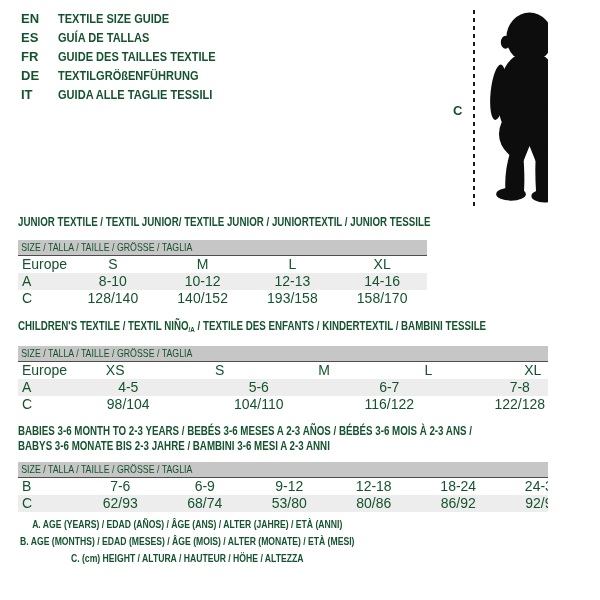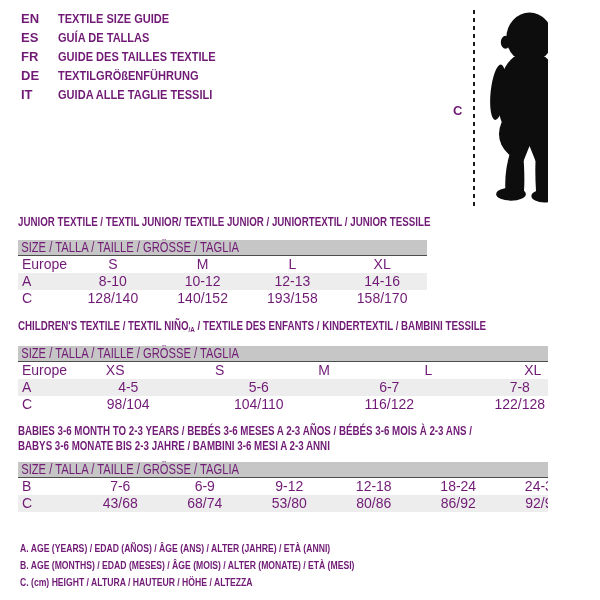--- a/index.html
+++ b/index.html
@@ -1,18 +1,18 @@
 <!DOCTYPE html>
 <html><head>
 <meta charset="utf-8">
 <style>
   html,body{margin:0;padding:0;background:#fff;}
   #app{
     position:relative;width:548px;height:600px;background:#ffffff;
-    font-family:"Liberation Sans", sans-serif;color:#701a75;overflow:hidden;
+    font-family:"Liberation Sans", sans-serif;color:#14532d;overflow:hidden;
   }
   
   .langs{position:absolute;left:21px;top:9px;}
   .lang-row{display:flex;height:19px;line-height:19px;font-size:13px;font-weight:bold;}
   .lang-code{width:37px;flex:0 0 37px;}
   .lang-label{display:inline-block;transform:scaleX(0.85);transform-origin:0 0;white-space:nowrap;}
   
   .measure-line{
     position:absolute;left:473px;top:10px;width:2px;height:197px;
     background:repeating-linear-gradient(180deg,#1a1a1a 0 4px,transparent 4px 8px);
@@ -20,34 +20,34 @@
   .height-label{position:absolute;left:453px;top:103px;font-size:13px;font-weight:bold;}
   .baby{position:absolute;left:486px;top:7px;}
   
   .section-title{
     position:absolute;left:18px;font-size:12.5px;font-weight:bold;
     transform:scaleX(0.78);transform-origin:0 0;white-space:nowrap;line-height:14.5px;
   }
   .section-title .sub{font-size:8px;vertical-align:-2px;}
   
   .size-table{position:absolute;left:18px;}
-  .size-bar{height:15px;line-height:15px;background:#c6c6c6;border-bottom:1px solid #4d4d4d;font-size:14px;}
+  .size-bar{height:15px;line-height:15px;background:#c6c6c6;border-bottom:1px solid #4d4d4d;font-size:11px;}
   .size-bar span{display:inline-block;transform:scaleX(0.8);transform-origin:0 0;padding-left:4px;white-space:nowrap;}
   .trow{display:flex;height:17px;line-height:17px;font-size:14px;}
   .trow.alt{background:#ededed;}
   .tlabel{padding-left:4px;box-sizing:border-box;flex:0 0 auto;}
   .t-junior{top:240px;width:409px;}
   .t-junior .tlabel{width:50px;}
   .t-children{top:346px;width:567px;}
   .t-children .tlabel{width:45px;}
   .t-babies{top:462px;width:567px;}
   .t-babies .tlabel{width:60px;}
   .tcell{flex:1 1 0;text-align:center;}
   
-  .footnotes{position:absolute;left:20px;top:540px;}
+  .footnotes{position:absolute;left:20px;top:516px;text-align:center;}
   .footnote{height:17px;line-height:17px;font-size:11.5px;font-weight:bold;
     transform:scaleX(0.75);transform-origin:0 0;white-space:nowrap;}
 </style>
 </head>
 <body>
 
 <div id="app">
 
   <div class="langs">
     <div class="lang-row">
@@ -164,21 +164,21 @@
       <span class="tlabel">B</span>
       <span class="tcell">7-6</span>
       <span class="tcell">6-9</span>
       <span class="tcell">9-12</span>
       <span class="tcell">12-18</span>
       <span class="tcell">18-24</span>
       <span class="tcell">24-36</span>
     </div>
     <div class="trow alt">
       <span class="tlabel">C</span>
-      <span class="tcell">43/68</span>
+      <span class="tcell">62/93</span>
       <span class="tcell">68/74</span>
       <span class="tcell">53/80</span>
       <span class="tcell">80/86</span>
       <span class="tcell">86/92</span>
       <span class="tcell">92/98</span>
     </div>
   </div>
 
   <div class="footnotes">
     <div class="footnote">A. AGE (YEARS) / EDAD (AÑOS) / ÂGE (ANS) / ALTER (JAHRE) / ETÀ (ANNI)</div>

